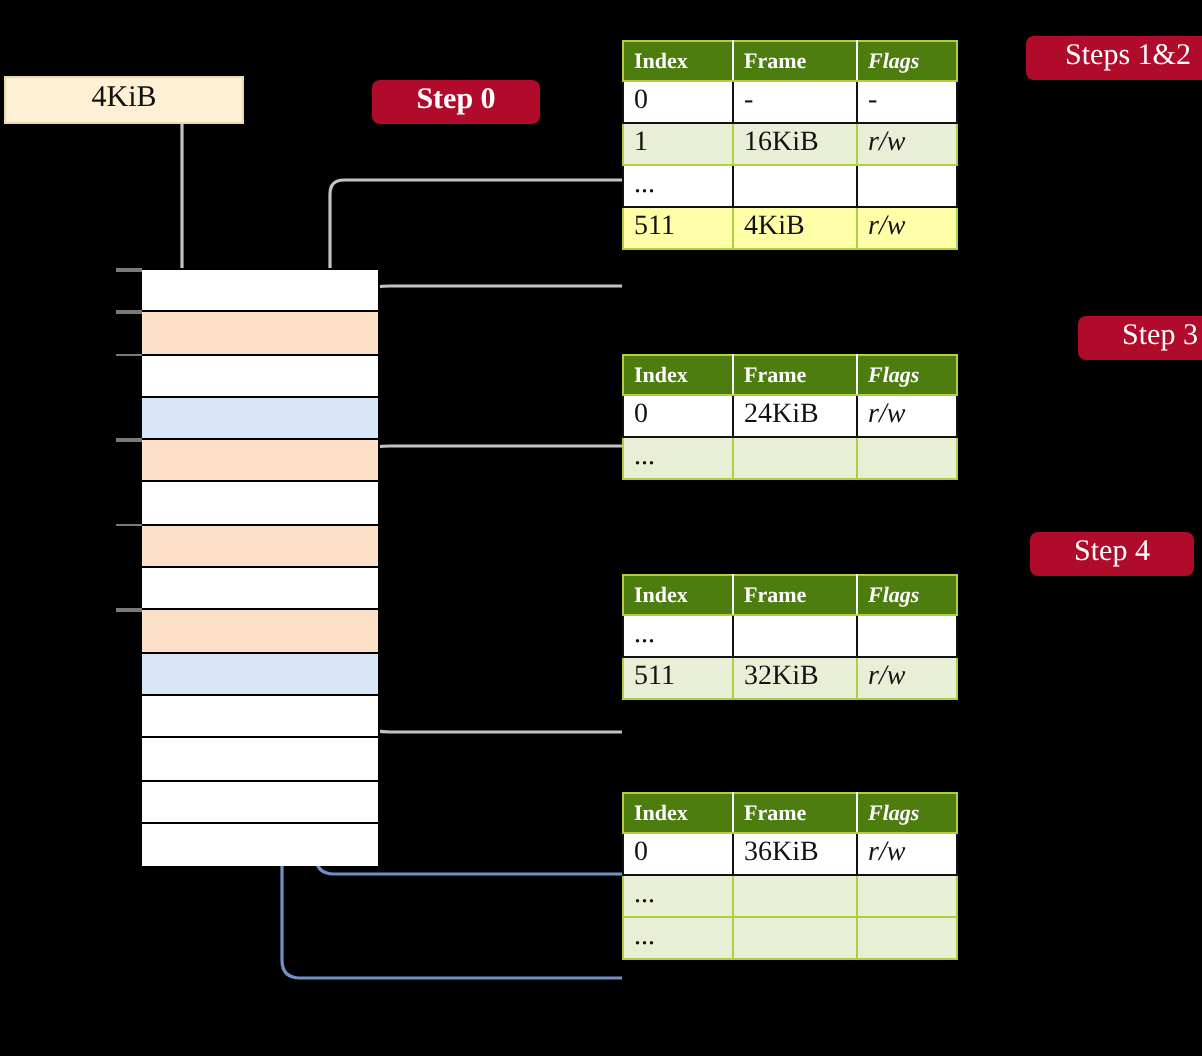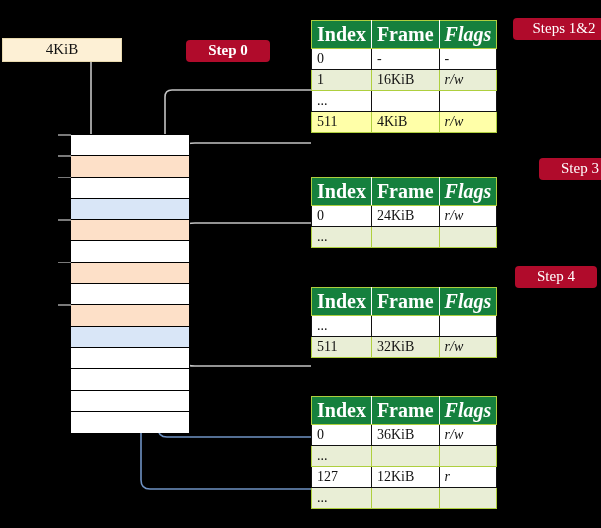--- a/index.html
+++ b/index.html
@@ -28,21 +28,21 @@
   .m-blue{background:#d9e6f7;}
   .tick{position:absolute;height:1.5px;background:#7a7a7a;}
 
   
   .ptable{position:absolute;border-collapse:collapse;background:#fff;
           border:1.5px solid #a8c23a;}
   .ptable td,.ptable th{border:1px solid #a8c23a;
         font-family:"Liberation Serif",serif;font-size:14px;
         padding:2px 5px;height:20px;box-sizing:border-box;text-align:left;
         color:#111;}
-  .ptable th{background:#15803d;color:#fff;font-weight:bold;font-size:20px;
+  .ptable th{background:#4d7c0f;color:#fff;font-weight:bold;font-size:11px;
              border-color:#fff;border-top-color:#aecf3e;border-bottom-color:#aecf3e;}
   .ptable th:first-child{border-left-color:#aecf3e;}
   .ptable th:last-child{border-right-color:#aecf3e;}
   .r-white td{background:#ffffff;border-color:#111;}
   .r-green td{background:#e9eed6;border-color:#aecf3e;}
   .hl{background:#ffffa8 !important;}
   .col-i{width:55px;}
   .col-f{width:62px;}
   .col-g{width:50px;font-style:italic;}
 
@@ -194,25 +194,20 @@
           <tr class="r-white">
             <td class="col-i">0</td>
             <td class="col-f">36KiB</td>
             <td class="col-g">r/w</td>
           </tr>
           <tr class="r-green">
             <td class="col-i">...</td>
             <td class="col-f"></td>
             <td class="col-g"></td>
           </tr>
-          <tr class="r-white">
-            <td class="col-i">127</td>
-            <td class="col-f">12KiB</td>
-            <td class="col-g">r</td>
-          </tr>
           <tr class="r-green">
             <td class="col-i">...</td>
             <td class="col-f"></td>
             <td class="col-g"></td>
           </tr>
         </tbody>
       </table>
     </div>
 
 <div class="tick" style="left: 58px; top: 134px; width: 13px;"></div>

